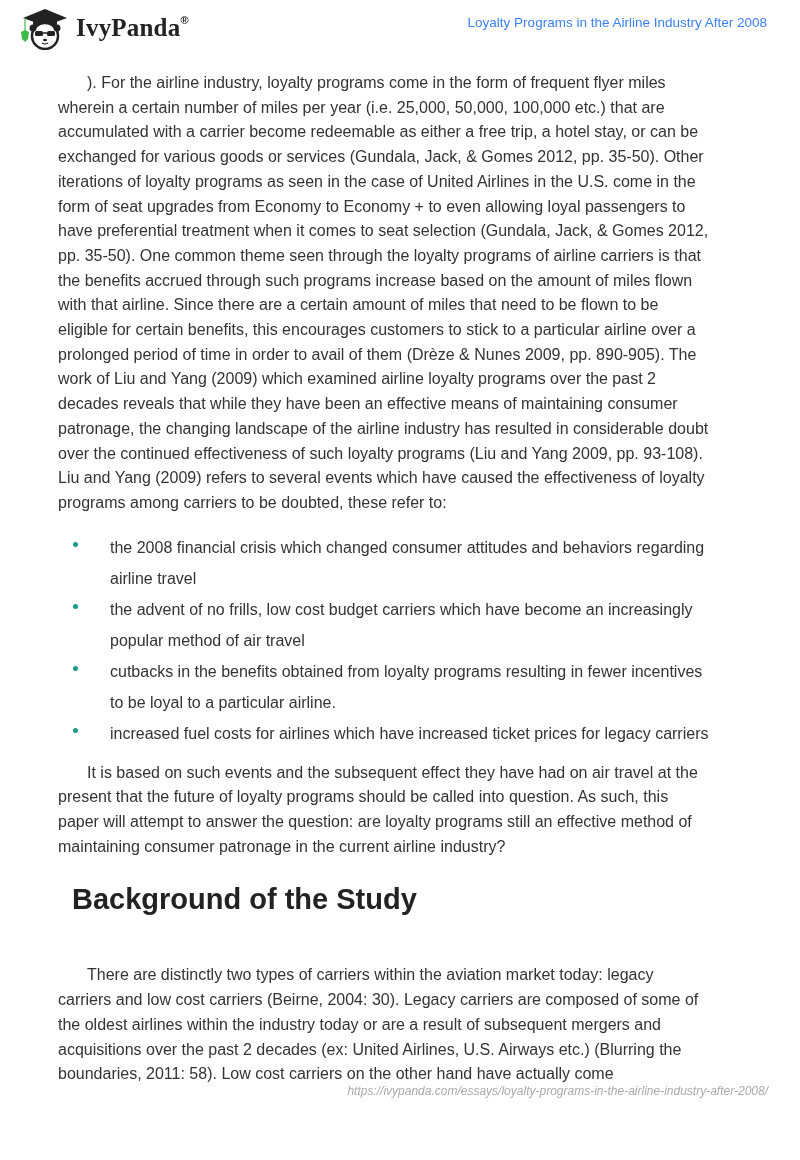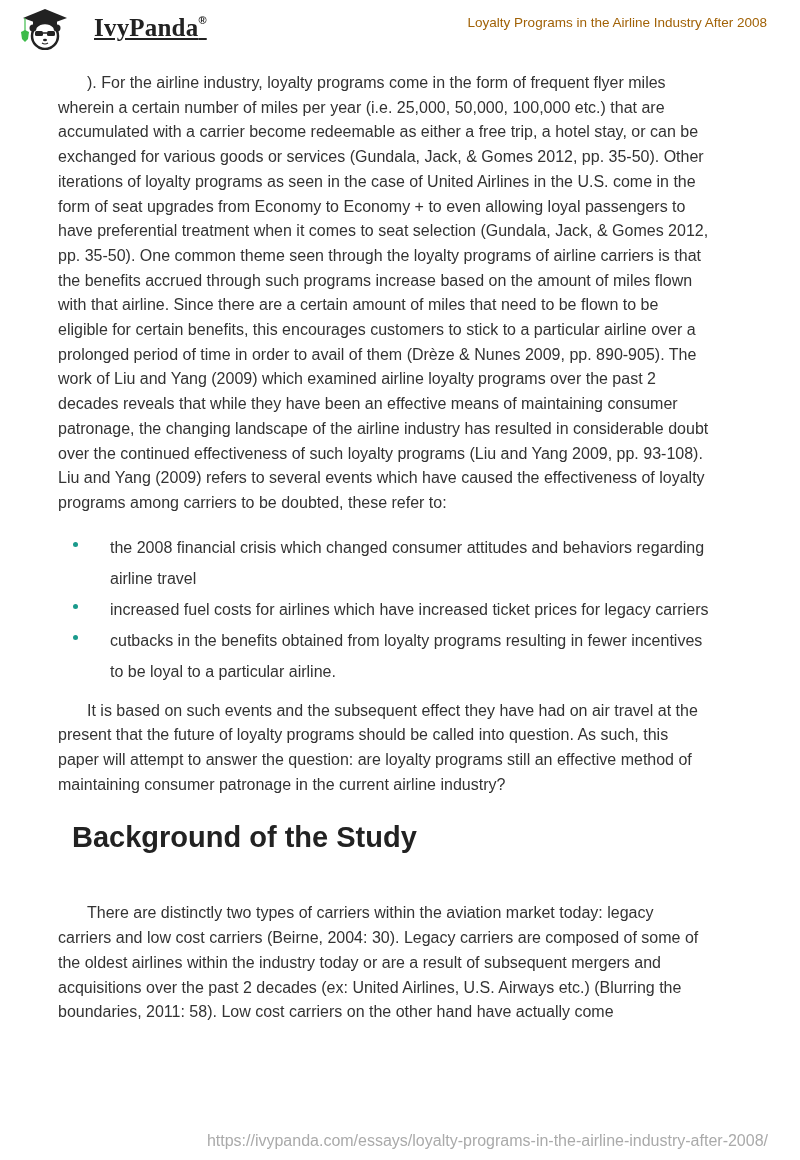--- a/index.html
+++ b/index.html
@@ -1,32 +1,32 @@
 <!DOCTYPE html>
 <html><head>
 <meta charset="utf-8">
 <style>
   html, body { margin: 0; padding: 0; background: #ffffff; }
   body { width: 800px; height: 1160px; position: relative; overflow: hidden; font-family: "Liberation Sans", sans-serif; color: #333333; }
   .header { position: absolute; top: 0; left: 0; width: 800px; height: 52px; }
   .logo { position: absolute; left: 17px; top: 6px; display: flex; align-items: center; }
   .logo-icon { width: 56px; height: 44px; }
-  .logo-text { font-family: "Liberation Serif", serif; font-weight: bold; font-size: 25px; color: #222222; margin-left: 21px; letter-spacing: 0.2px; text-decoration: underline; }
+  .logo-text { font-family: "Liberation Serif", serif; font-weight: bold; font-size: 25px; color: #222222; margin-left: 3px; letter-spacing: 0.2px; }
   .logo-reg { font-family: "Liberation Sans", sans-serif; font-size: 11px; vertical-align: super; font-weight: bold; position: relative; top: -3px; }
-  .header-title { position: absolute; right: 33px; top: 15px; font-size: 13.5px; color: #a16207; }
+  .header-title { position: absolute; right: 33px; top: 15px; font-size: 13.5px; color: #3b82f6; }
   .content { position: absolute; left: 58px; top: 71px; width: 652px; font-size: 16px; line-height: 24.7px; color: #333333; }
   p { margin: 0; }
   .indent { text-indent: 29px; }
   ul.bullets { list-style: none; margin: 16px 0 0 0; padding: 0; }
   ul.bullets li { position: relative; padding-left: 52px; line-height: 31px; }
   ul.bullets li .bullet { position: absolute; left: 15px; top: 10px; width: 5px; height: 5px; border-radius: 50%; background: #1a9a8c; }
   .para2 { margin-top: 12px; }
   h2 { margin: 20px 0 0 14px; font-size: 29px; line-height: 40px; font-weight: bold; color: #222222; }
   .para3 { margin-top: 44px; }
-  .footer-url { position: absolute; right: 32px; top: 1132px; font-size: 16px; color: #aaaaaa; }
+  .footer-url { position: absolute; right: 32px; top: 1084px; font-size: 12px; color: #aaaaaa; font-style: italic; }
 </style>
 </head>
 <body>
 
 <div class="header">
   <div class="logo">
     <svg class="logo-icon" viewBox="0 0 56 44">
 
       <polygon points="6,12 28,3 50,12 28,20" fill="#222222"></polygon>
       <rect x="16" y="14" width="24" height="6" fill="#222222"></rect>
@@ -49,22 +49,23 @@
     <span class="logo-text"><span>IvyPanda</span><span class="logo-reg">®</span></span>
   </div>
   <div class="header-title">Loyalty Programs in the Airline Industry After 2008</div>
 </div>
 
 <div class="content">
   <p class="indent">). For the airline industry, loyalty programs come in the form of frequent flyer miles wherein a certain number of miles per year (i.e. 25,000, 50,000, 100,000 etc.) that are accumulated with a carrier become redeemable as either a free trip, a hotel stay, or can be exchanged for various goods or services (Gundala, Jack, &amp; Gomes 2012, pp. 35-50). Other iterations of loyalty programs as seen in the case of United Airlines in the U.S. come in the form of seat upgrades from Economy to Economy + to even allowing loyal passengers to have preferential treatment when it comes to seat selection (Gundala, Jack, &amp; Gomes 2012, pp. 35-50). One common theme seen through the loyalty programs of airline carriers is that the benefits accrued through such programs increase based on the amount of miles flown with that airline. Since there are a certain amount of miles that need to be flown to be eligible for certain benefits, this encourages customers to stick to a particular airline over a prolonged period of time in order to avail of them (Drèze &amp; Nunes 2009, pp. 890-905). The work of Liu and Yang (2009) which examined airline loyalty programs over the past 2 decades reveals that while they have been an effective means of maintaining consumer patronage, the changing landscape of the airline industry has resulted in considerable doubt over the continued effectiveness of such loyalty programs (Liu and Yang 2009, pp. 93-108). Liu and Yang (2009) refers to several events which have caused the effectiveness of loyalty programs among carriers to be doubted, these refer to:</p>
 
   <ul class="bullets">
     <li><span class="bullet" style="background: rgb(26, 154, 140);"></span><span>the 2008 financial crisis which changed consumer attitudes and behaviors regarding airline travel</span></li>
+    <li><span class="bullet" style="background: rgb(26, 154, 140);"></span><span>the advent of no frills, low cost budget carriers which have become an increasingly popular method of air travel</span></li>
+    <li><span class="bullet" style="background: rgb(26, 154, 140);"></span><span>cutbacks in the benefits obtained from loyalty programs resulting in fewer incentives to be loyal to a particular airline.</span></li>
     <li><span class="bullet" style="background: rgb(26, 154, 140);"></span><span>increased fuel costs for airlines which have increased ticket prices for legacy carriers</span></li>
-    <li><span class="bullet" style="background: rgb(26, 154, 140);"></span><span>cutbacks in the benefits obtained from loyalty programs resulting in fewer incentives to be loyal to a particular airline.</span></li>
   </ul>
 
   <p class="indent para2">It is based on such events and the subsequent effect they have had on air travel at the present that the future of loyalty programs should be called into question. As such, this paper will attempt to answer the question: are loyalty programs still an effective method of maintaining consumer patronage in the current airline industry?</p>
 
   <h2>Background of the Study</h2>
 
   <p class="indent para3">There are distinctly two types of carriers within the aviation market today: legacy carriers and low cost carriers (Beirne, 2004: 30). Legacy carriers are composed of some of the oldest airlines within the industry today or are a result of subsequent mergers and acquisitions over the past 2 decades (ex: United Airlines, U.S. Airways etc.) (Blurring the boundaries, 2011: 58). Low cost carriers on the other hand have actually come</p>
 </div>
 
 <div class="footer-url">https://ivypanda.com/essays/loyalty-programs-in-the-airline-industry-after-2008/</div>

